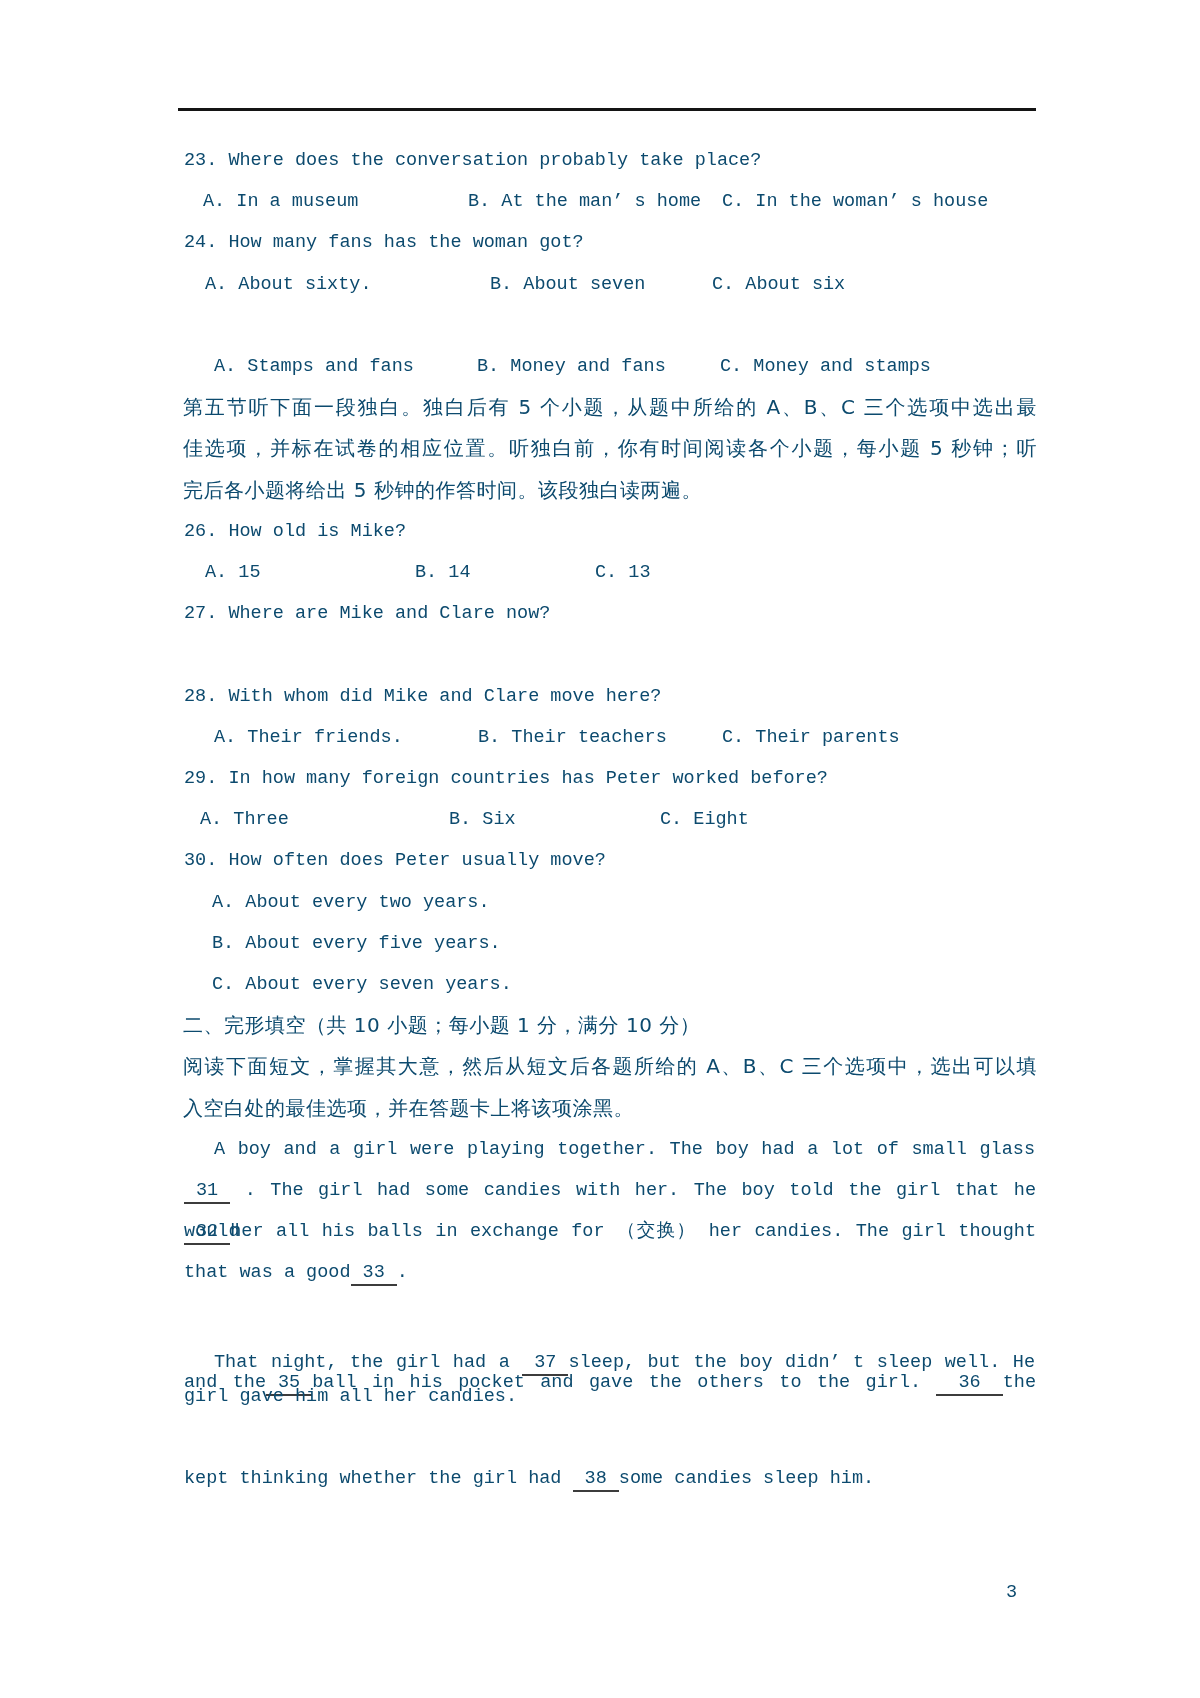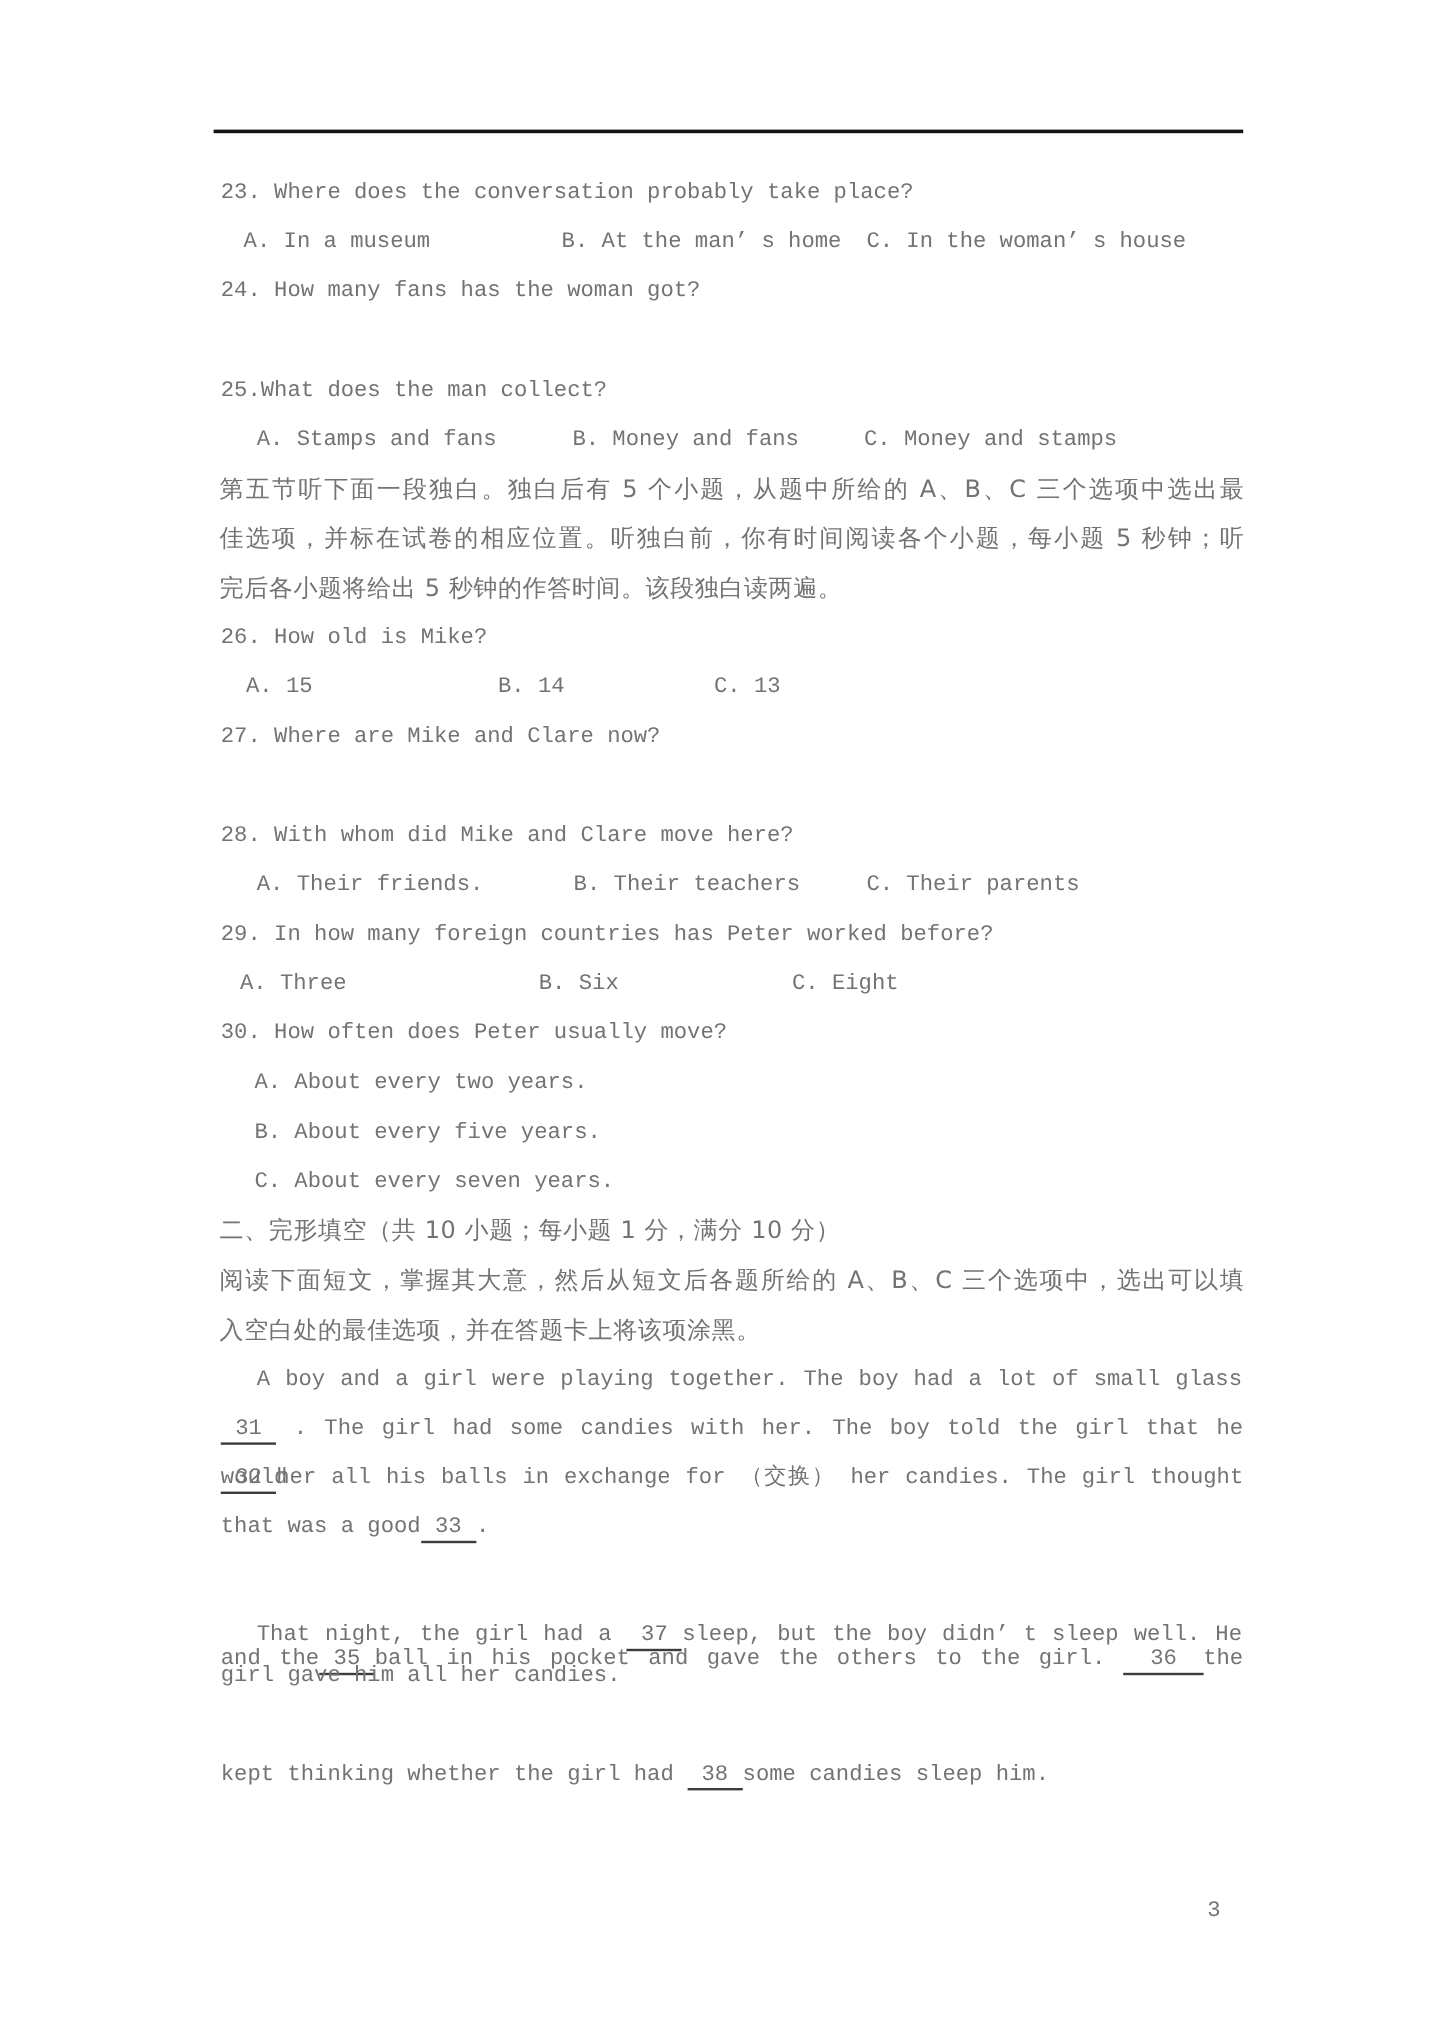--- a/index.html
+++ b/index.html
@@ -1,16 +1,16 @@
 <!DOCTYPE html>
 <html><head>
 <meta charset="utf-8">
 <style>
   html,body{margin:0;padding:0;background:#ffffff;}
-  .page{position:relative;width:1200px;height:1698px;background:#ffffff;color:#737373;overflow:hidden;}
+  .page{position:relative;width:1200px;height:1698px;background:#ffffff;color:#0c4a6e;overflow:hidden;}
   .rule{position:absolute;left:178px;top:108px;width:858px;height:3px;background:#141414;}
   .line{position:absolute;left:184px;height:41px;line-height:41px;white-space:pre;}
   .en{font-family:"Liberation Mono","DejaVu Sans Mono",monospace;font-size:18.5px;}
   .zh{font-family:"DejaVu Sans","Liberation Sans",sans-serif;font-size:20px;letter-spacing:0.5px;}
   .just{white-space:normal;text-align:justify;text-align-last:justify;}
   .optrow{left:0;width:1200px;}
   .opt{position:absolute;top:0;height:41px;line-height:41px;white-space:pre;}
   .blank{display:inline-block;line-height:22px;border-bottom:2px solid #3c3c3c;padding:0 12px;}
   .blank.wide{padding:0 22px;margin-top:37px;}
   .pagenum{position:absolute;left:1006px;top:1572px;height:41px;line-height:41px;}
@@ -22,22 +22,26 @@
   <div class="rule"></div>
 
   <div class="line en" style="top:140px">23. Where does the conversation probably take place?</div>
   <div class="line optrow" style="top:181px">
     <span class="opt en" style="left:203px">A. In a museum</span>
     <span class="opt en" style="left:468px">B. At the man’ s home</span>
     <span class="opt en" style="left:722px">C. In the woman’ s house</span>
   </div>
 
   <div class="line en" style="top:222px">24. How many fans has the woman got?</div>
+  <div class="line optrow" style="top:264px">
+    <span class="opt en" style="left:205px">A. About sixty.</span>
+    <span class="opt en" style="left:490px">B. About seven</span>
+    <span class="opt en" style="left:712px">C. About six</span>
+  </div>
 
-  <div class="line en" style="top:305px">25.What does the man collect?</div>
   <div class="line optrow" style="top:346px">
     <span class="opt en" style="left:214px">A. Stamps and fans</span>
     <span class="opt en" style="left:477px">B. Money and fans</span>
     <span class="opt en" style="left:720px">C. Money and stamps</span>
   </div>
 
   <div class="line zh just" style="top:387px;left:183px;width:854px">第五节听下面一段独白。独白后有 5 个小题，从题中所给的 A、B、C 三个选项中选出最</div>
   <div class="line zh just" style="top:428px;left:183px;width:854px">佳选项，并标在试卷的相应位置。听独白前，你有时间阅读各个小题，每小题 5 秒钟；听</div>
   <div class="line zh" style="top:470px;left:183px">完后各小题将给出 5 秒钟的作答时间。该段独白读两遍。</div>
 

